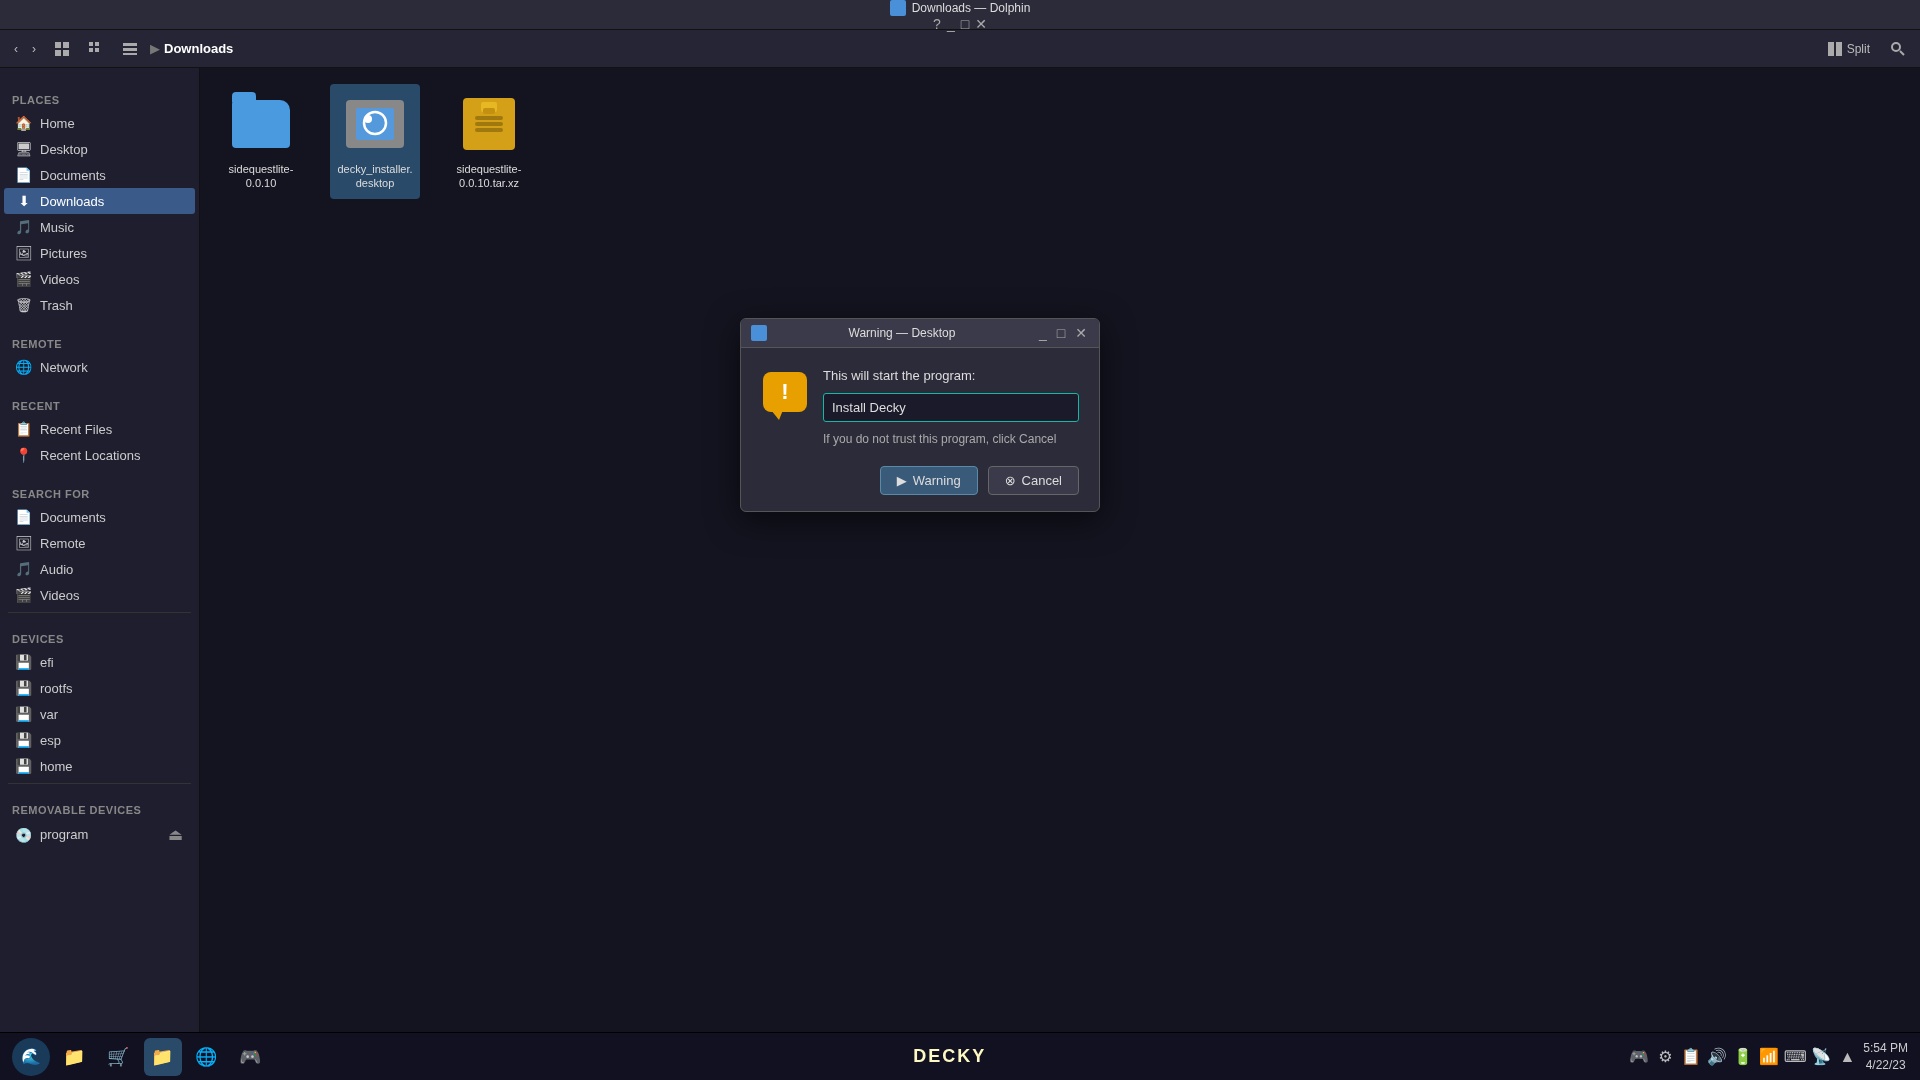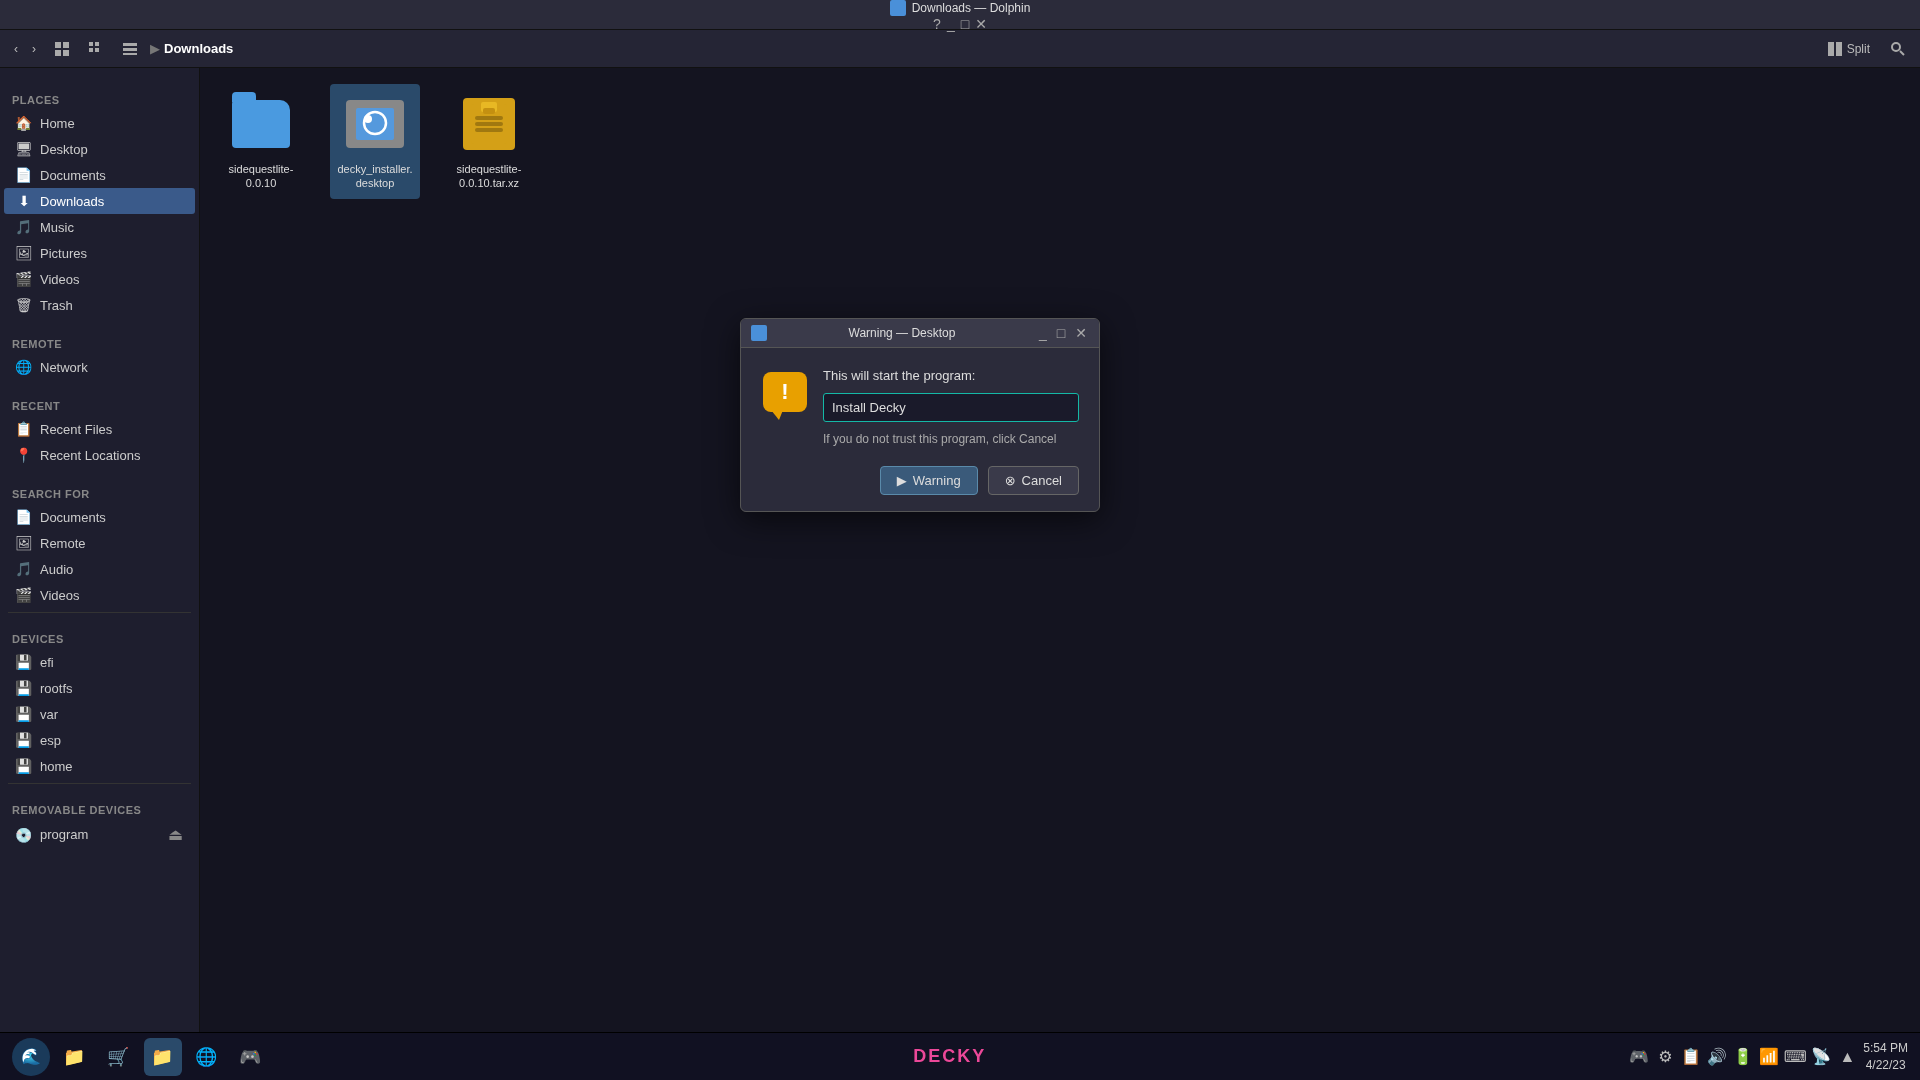--- a/index.html
+++ b/index.html
@@ -730,21 +730,21 @@
 
 <div class="taskbar">
   <div class="taskbar-btn" style="background:#1a3a5a; border-radius:50%; font-size:16px;">🌊</div>
   <div class="taskbar-btn" style="font-size:18px;">📁</div>
   <div class="taskbar-btn" style="font-size:18px;">🛒</div>
   <div class="taskbar-btn" style="background:#2a4a6a; font-size:18px;">📁</div>
   <div class="taskbar-btn" style="font-size:18px;">🌐</div>
   <div class="taskbar-btn" style="font-size:18px;">🎮</div>
 
   <div style="flex:1; display:flex; align-items:center; justify-content:center;">
-    <span style="color:#ec4899; font-size:18px; font-weight:bold; letter-spacing:2px;">DECKY</span>
+    <span style="color:#fef9c3; font-size:18px; font-weight:bold; letter-spacing:2px;">DECKY</span>
   </div>
 
   <div class="system-tray">
     <div class="taskbar-icon">🎮</div>
     <div class="taskbar-icon">⚙</div>
     <div class="taskbar-icon">📋</div>
     <div class="taskbar-icon">🔊</div>
     <div class="taskbar-icon">🔋</div>
     <div class="taskbar-icon">📶</div>
     <div class="taskbar-icon">⌨</div>

